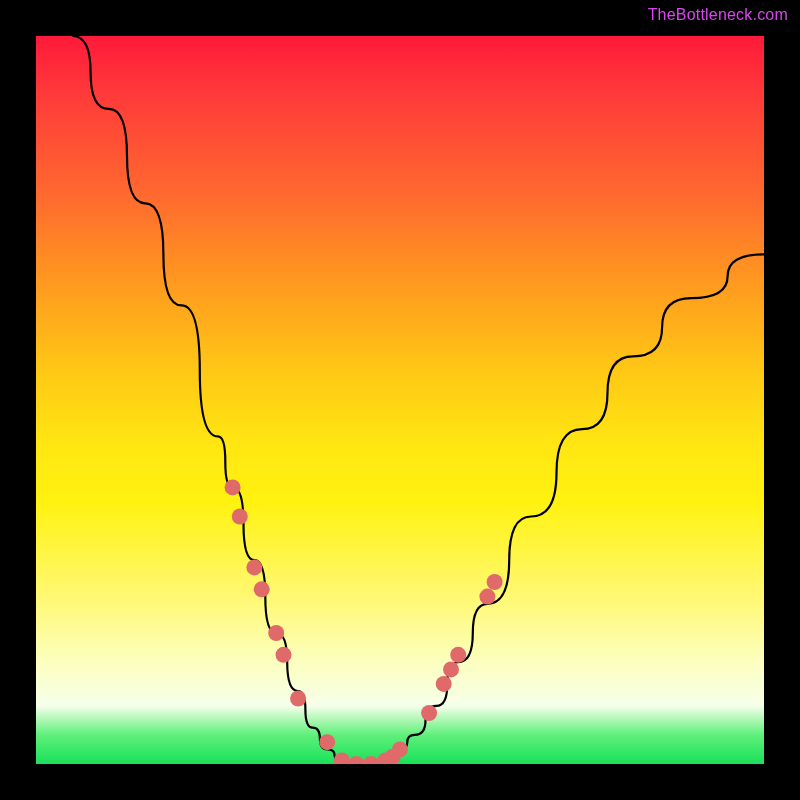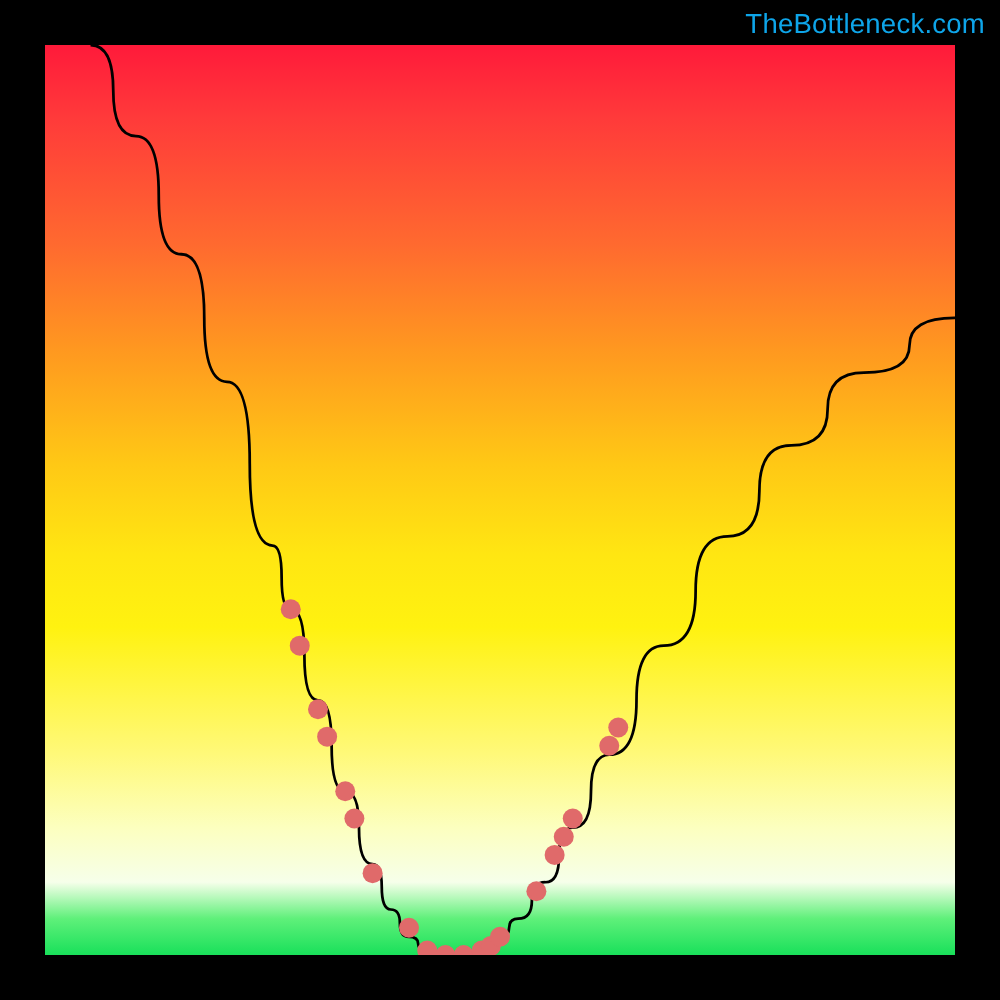--- a/index.html
+++ b/index.html
@@ -37,22 +37,22 @@
       #fcffbf 86%,
       #f6ffea 92%,
       #5ff07a 96%,
       #19e05a 100%
     );
   }
   .watermark {
     position: absolute;
     top: 6px;
     right: 12px;
-    color: #0ea5e9;
-    font-size: 22px;
+    color: #d946ef;
+    font-size: 16px;
     font-weight: 500;
     letter-spacing: 0.2px;
   }
   svg.overlay {
     position: absolute;
     left: 0;
     top: 0;
     width: 728px;
     height: 728px;
   }

